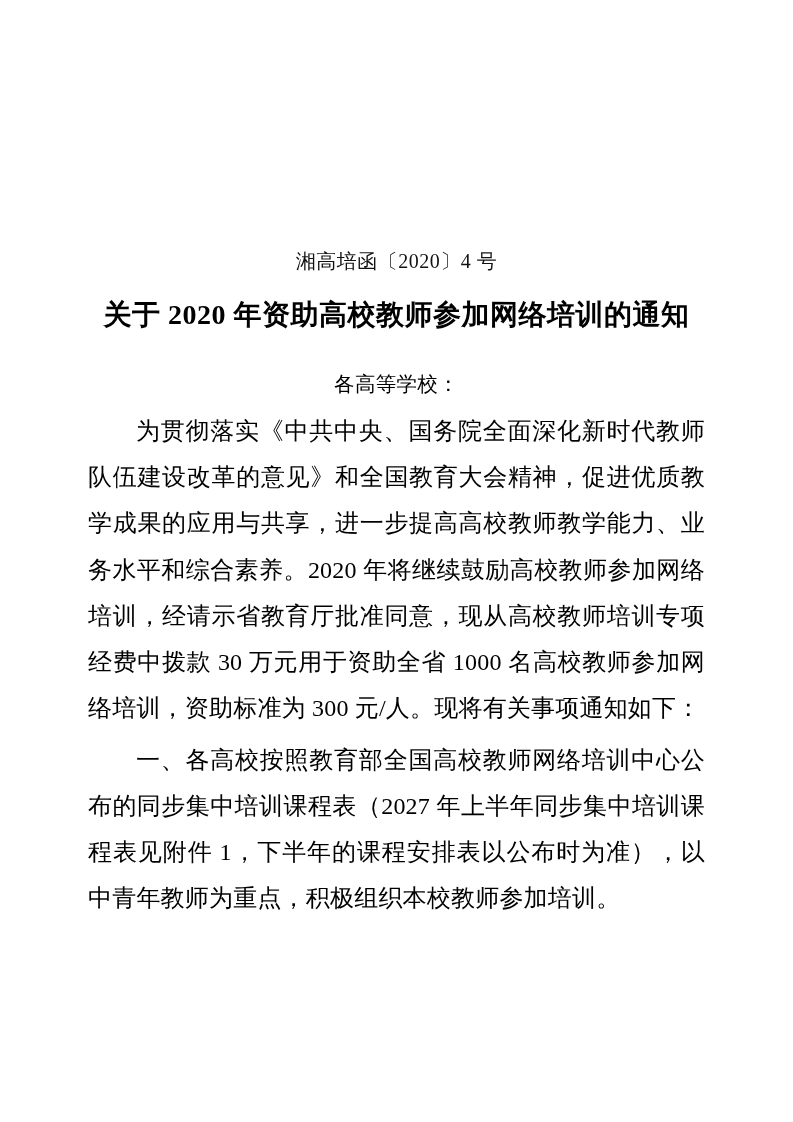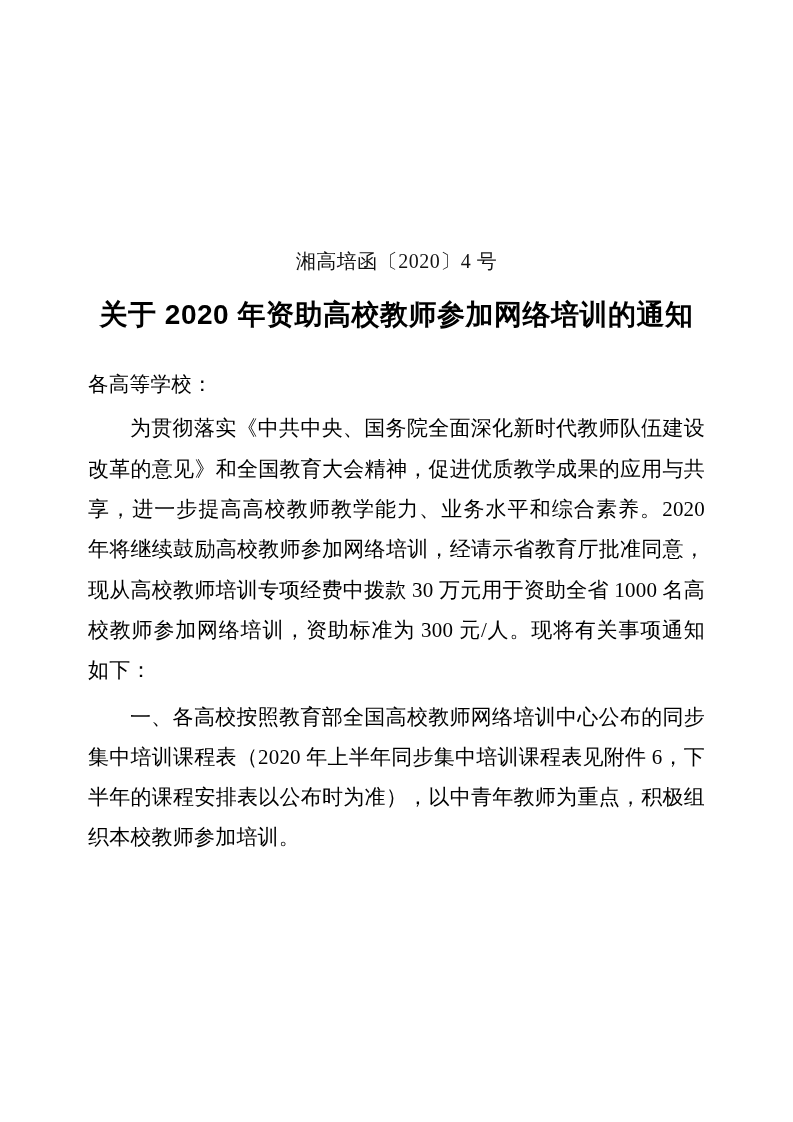--- a/index.html
+++ b/index.html
@@ -32,30 +32,31 @@
     color: #111111;
   }
   .doc-title {
     margin-top: 22px;
     text-align: center;
     font-size: 28px;
     font-weight: bold;
     letter-spacing: 0.5px;
     line-height: 1.3;
     color: #000000;
-    font-family: Liberation Sans, sans-serif;
+    font-family: Liberation Serif, serif;
   }
   .salutation {
     margin-top: 32px;
     font-size: 20.5px;
     line-height: 1.9;
     letter-spacing: 0.3px;
+    text-align: center;
   }
   .body-para {
-    font-size: 21px;
+    font-size: 24px;
     line-height: 1.92;
     letter-spacing: 0.2px;
     text-align: justify;
     text-justify: inter-ideograph;
     text-indent: 2em;
     margin: 0;
     padding-top: 4px;
   }
   .body-para + .body-para {
     margin-top: 2px;
@@ -67,16 +68,16 @@
 <div class="page">
 
   <div class="doc-number">湘高培函〔2020〕4 号</div>
 
   <h1 class="doc-title">关于 2020 年资助高校教师参加网络培训的通知</h1>
 
   <div class="salutation">各高等学校：</div>
 
   <p class="body-para">为贯彻落实《中共中央、国务院全面深化新时代教师队伍建设改革的意见》和全国教育大会精神，促进优质教学成果的应用与共享，进一步提高高校教师教学能力、业务水平和综合素养。2020 年将继续鼓励高校教师参加网络培训，经请示省教育厅批准同意，现从高校教师培训专项经费中拨款 30 万元用于资助全省 1000 名高校教师参加网络培训，资助标准为 300 元/人。现将有关事项通知如下：</p>
 
-  <p class="body-para">一、各高校按照教育部全国高校教师网络培训中心公布的同步集中培训课程表（2020 年上半年同步集中培训课程表见附件 6，下半年的课程安排表以公布时为准），以中青年教师为重点，积极组织本校教师参加培训。</p>
+  <p class="body-para">一、各高校按照教育部全国高校教师网络培训中心公布的同步集中培训课程表（2027 年上半年同步集中培训课程表见附件 1，下半年的课程安排表以公布时为准），以中青年教师为重点，积极组织本校教师参加培训。</p>
 
 
 </div>
 
 </body></html>

